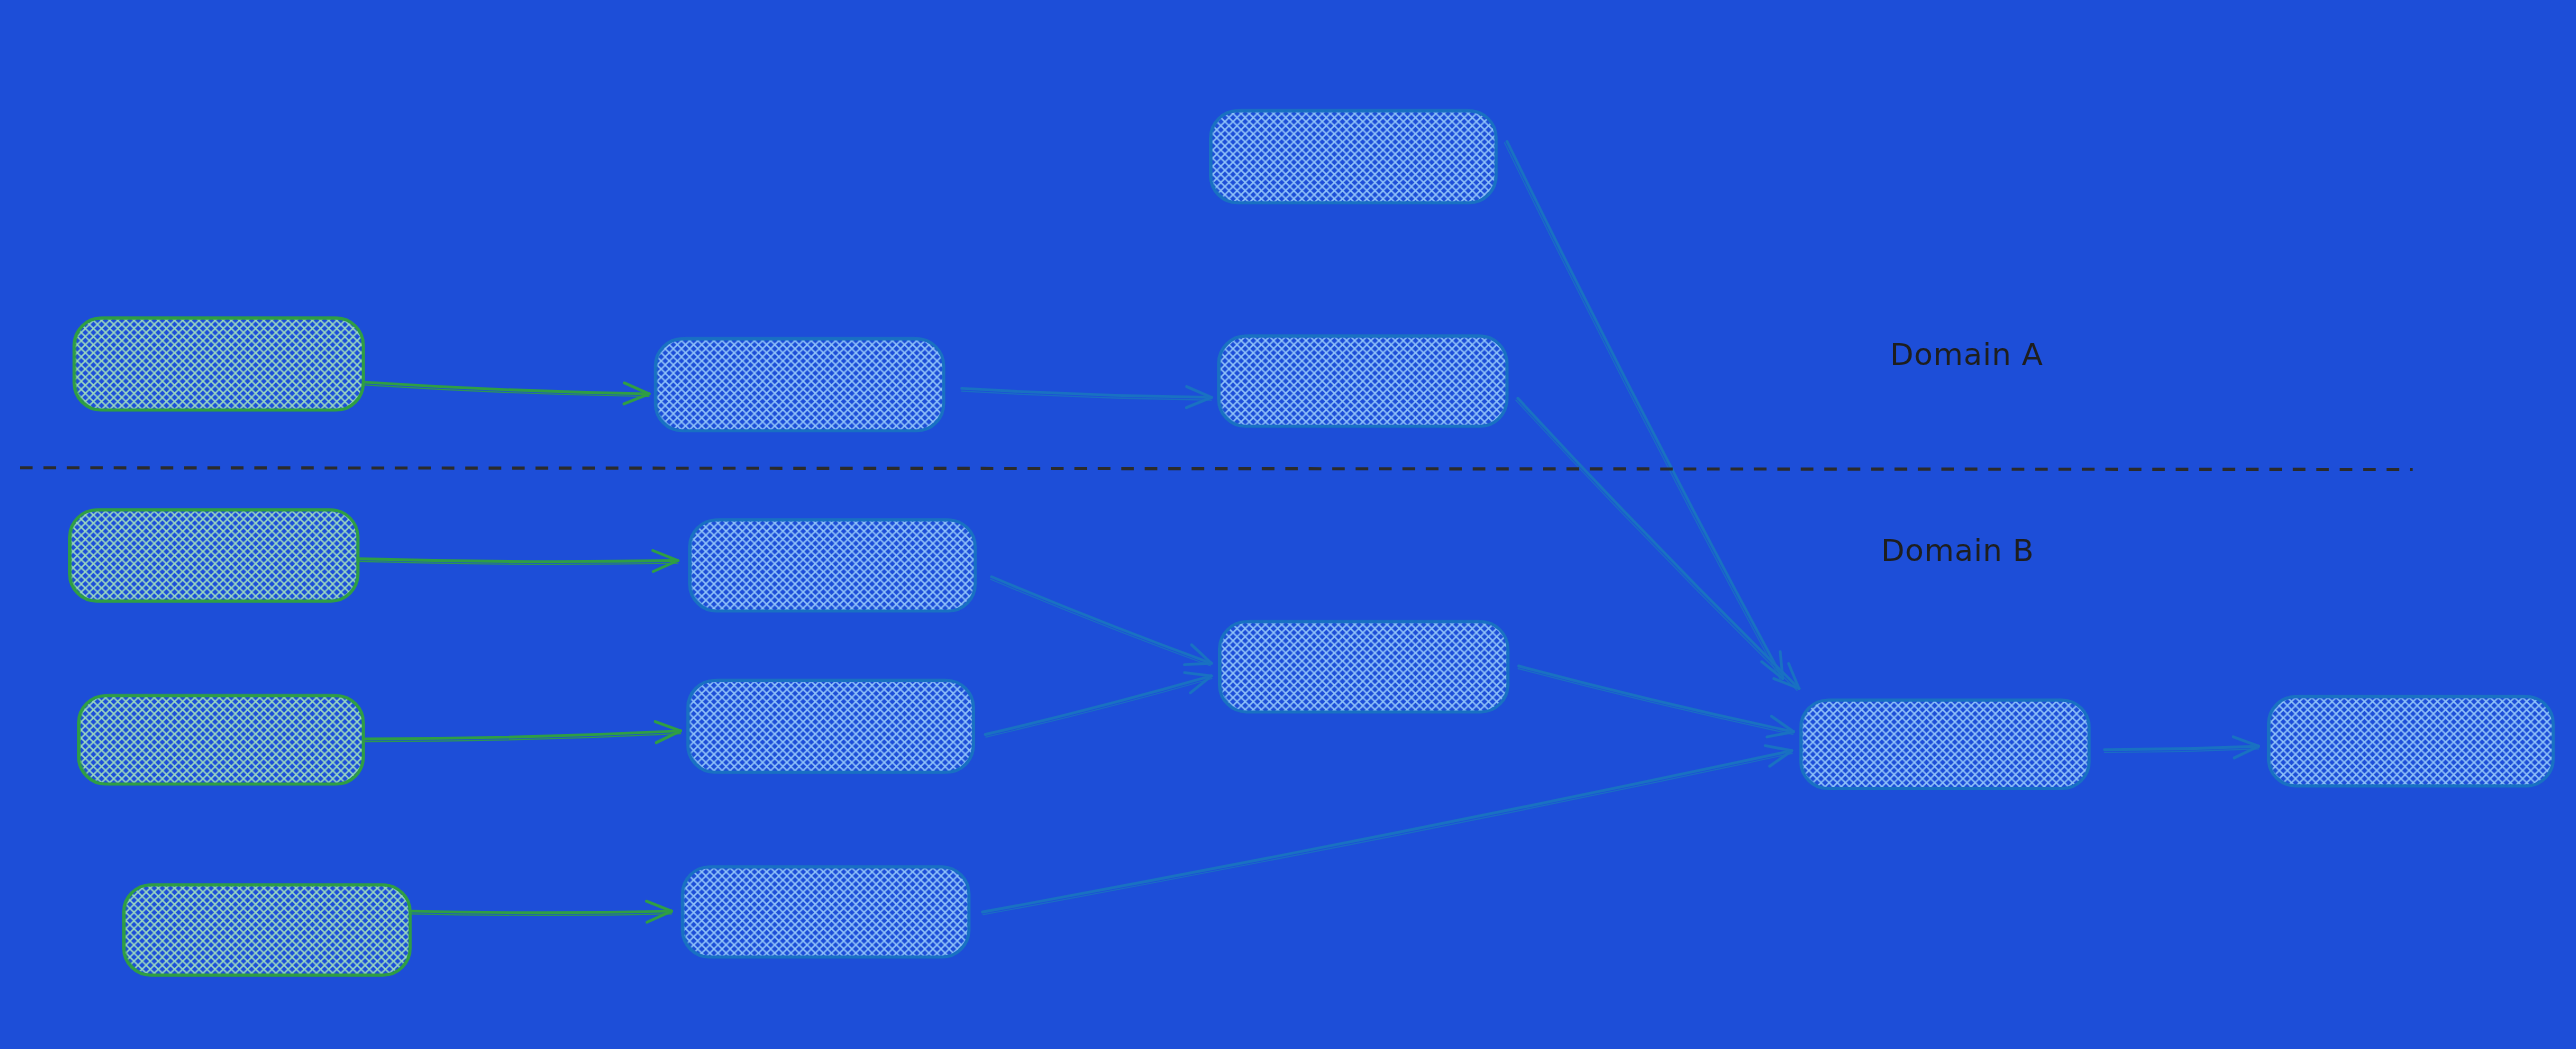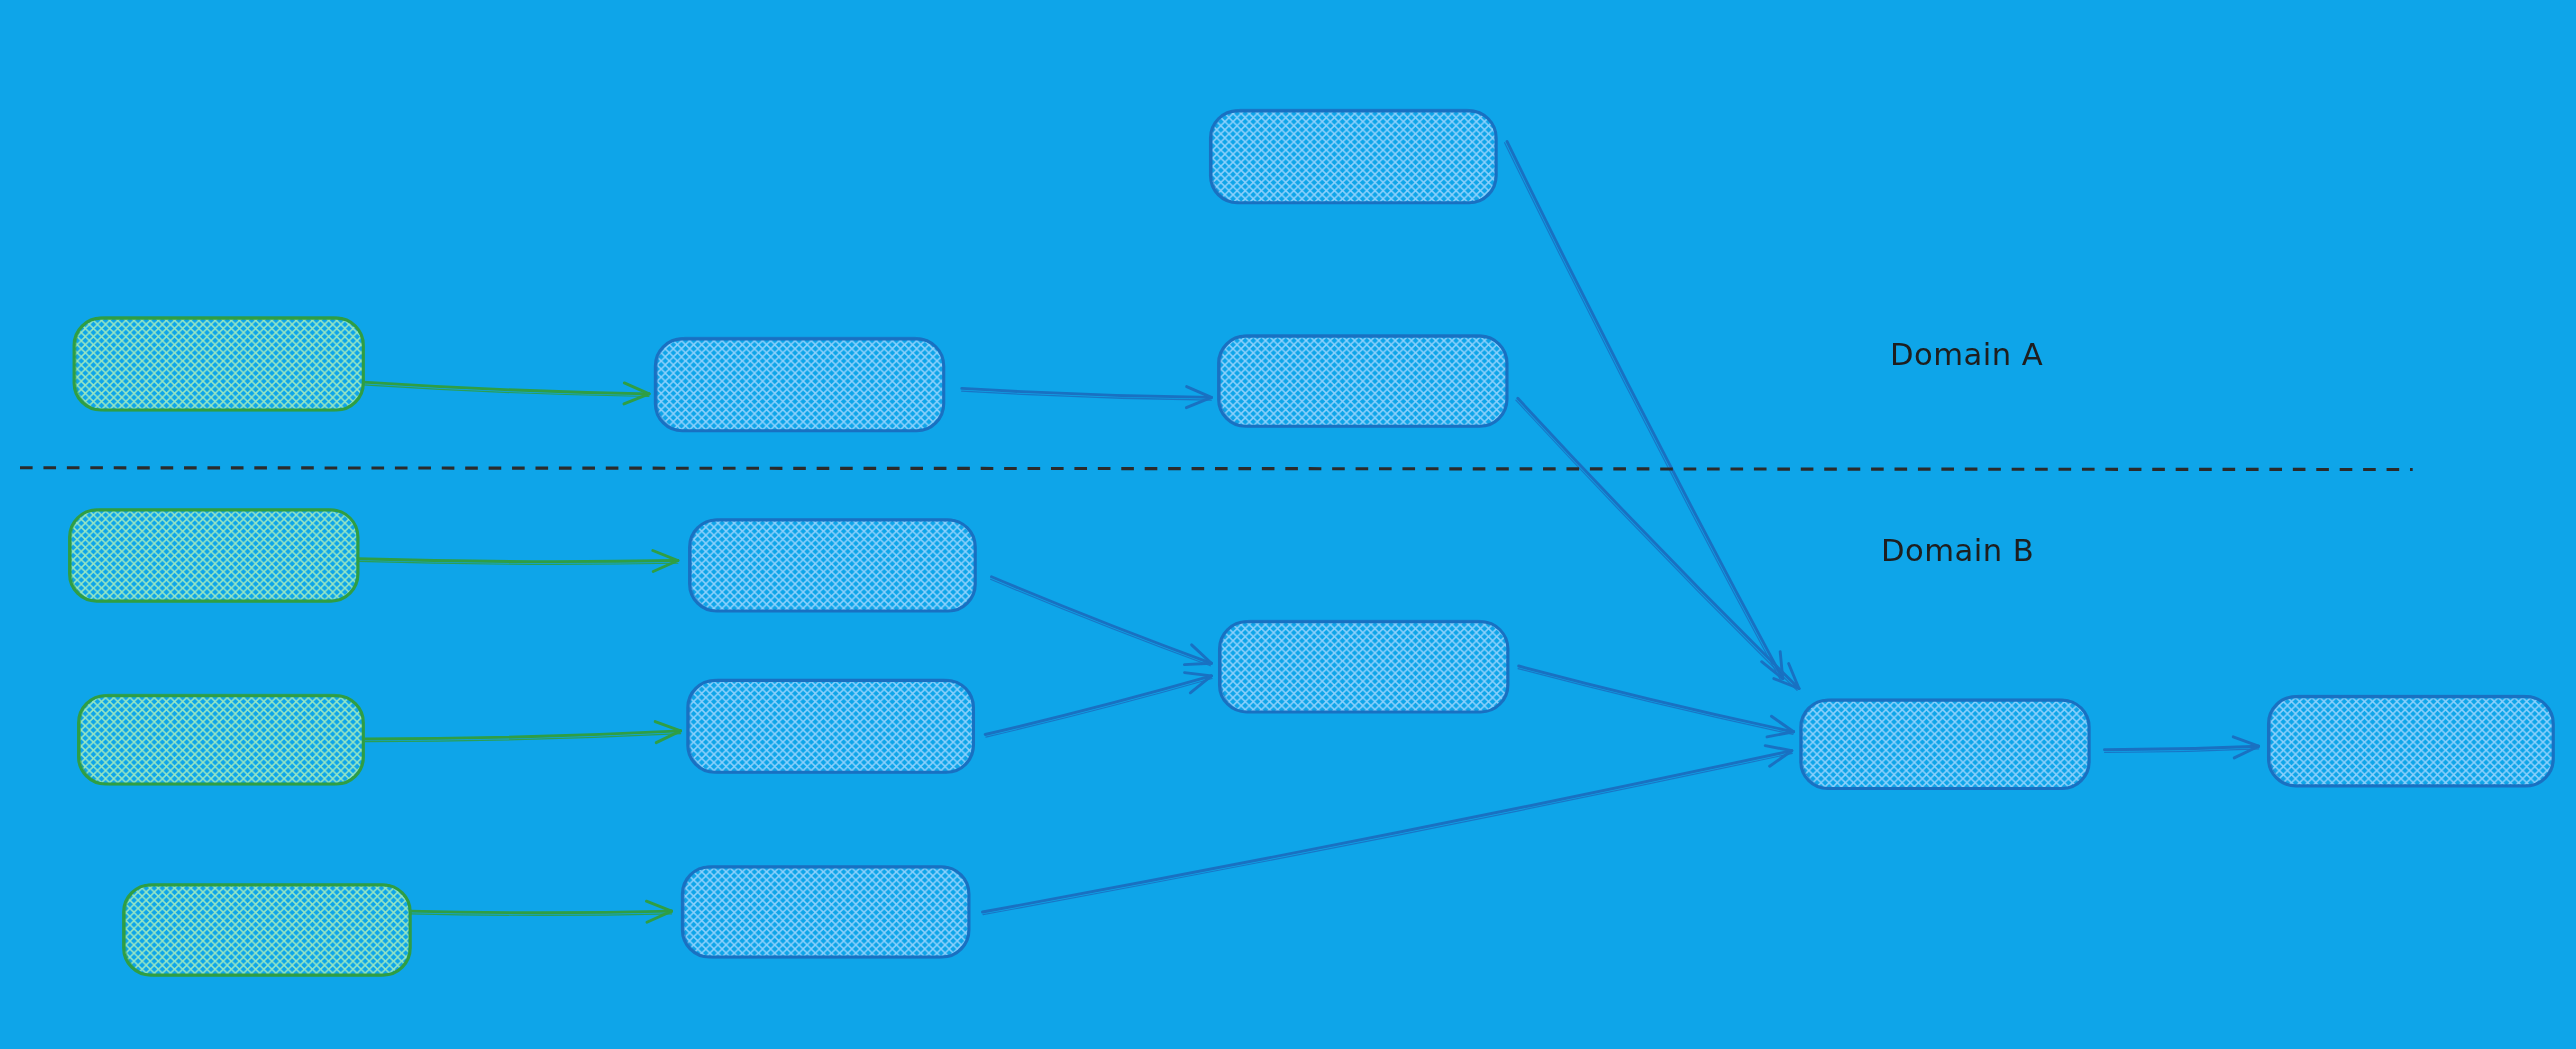--- a/index.html
+++ b/index.html
@@ -1,20 +1,20 @@
 <!DOCTYPE html>
 <html style="font-size:14.4px"><head>
 <meta charset="utf-8">
 <style>
   html, body { margin: 0; padding: 0; background: #ffffff; }
   .canvas {
     position: relative;
     width: 2576px;
     height: 1049px;
-    background: #0ea5e9;
+    background: #1d4ed8;
     overflow: hidden;
     font-family: "DejaVu Sans", sans-serif;
   }
   svg { display: block; width: 100%; height: 100%; }
   .domain-label {
     font-family: "DejaVu Sans", sans-serif;
     font-size: 34px;
     letter-spacing: 0.5px;
   }
 </style>

